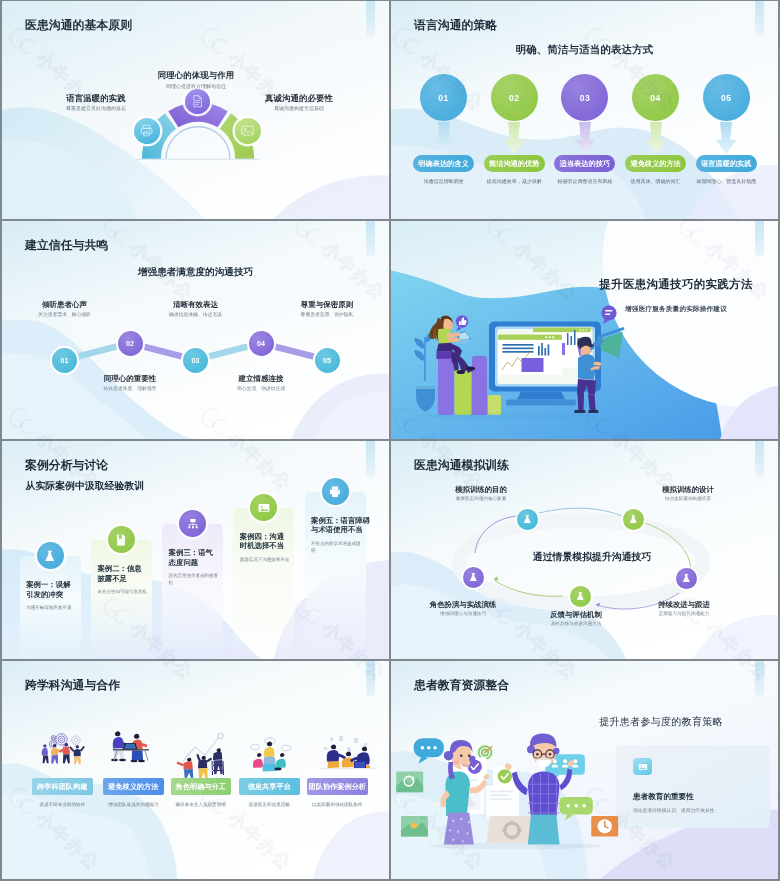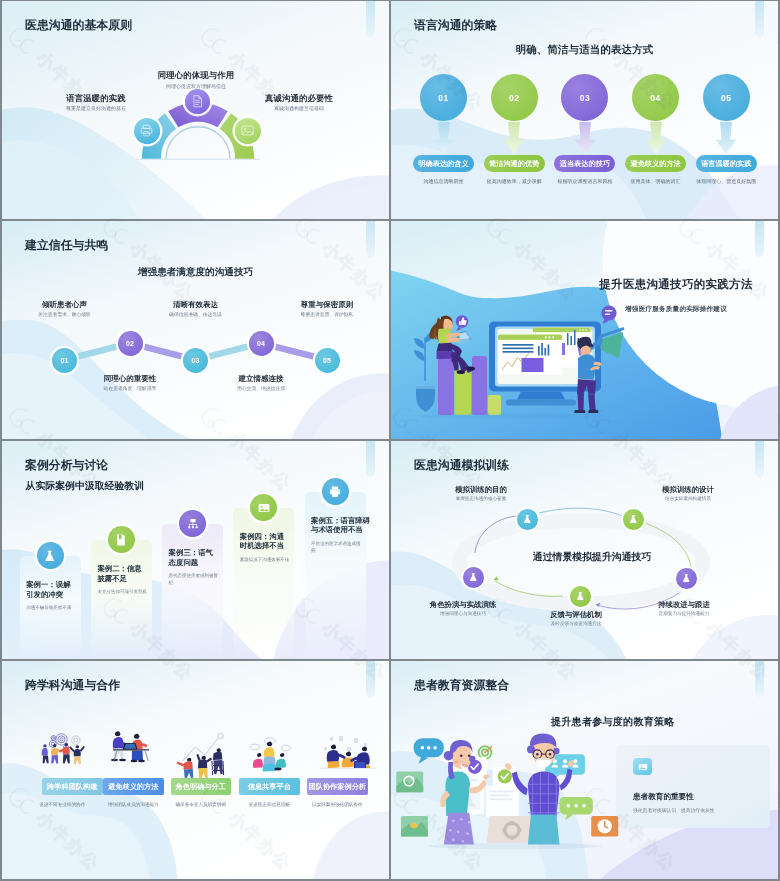--- a/index.html
+++ b/index.html
@@ -86,21 +86,21 @@
   .s6-txt .d{font-size:4.5px;color:#737e89;margin-top:6px;line-height:1.55;width:50px;}
 
   
   .s7-ill{position:absolute;inset:0;width:388px;height:220px;}
   .s7-wrap{position:absolute;inset:0;}
   .s7-pill{position:absolute;width:60.5px;height:17px;border-radius:2px;display:flex;align-items:center;justify-content:center;
      color:#fff;font-size:7.2px;font-weight:bold;letter-spacing:0;white-space:nowrap;}
   .s7-desc{position:absolute;width:60.5px;text-align:center;font-size:4.6px;color:#6d7882;line-height:1.5;}
 
   
-  .s8-sub{position:absolute;left:160px;top:54px;width:220px;text-align:left;font-size:10px;font-weight:bold;color:#1d2b3a;letter-spacing:.3px;}
+  .s8-sub{position:absolute;left:160px;top:54px;width:220px;text-align:center;font-size:10px;font-weight:normal;color:#1d2b3a;letter-spacing:.3px;}
   .s8-card{position:absolute;left:225px;top:84px;width:154px;height:83px;border-radius:5px;
      background:linear-gradient(150deg,#eef1f8 0%,#e9f1f8 45%,#e2eff8 100%);}
   .s8-ico{position:absolute;left:17px;top:13px;width:19px;height:17px;border-radius:4px;
      background:linear-gradient(150deg,#9fe0f2,#63c6e8);display:flex;align-items:center;justify-content:center;}
   .s8-ico svg{width:12px;height:12px;}
   .s8-h{position:absolute;left:17px;top:47px;font-size:7.6px;font-weight:bold;color:#22303d;}
   .s8-d{position:absolute;left:17px;top:62px;font-size:4.8px;color:#6d7882;}
   .s8-ill{position:absolute;inset:0;width:387px;height:218px;}
 </style>
 </head>
@@ -967,21 +967,21 @@
       <path d="M356 93.5 q5.4 -3.8 10 -1 q2.8 5.6 1 11 l-11.8 .4 q-1.6 -6.4 .8 -10.4 z" fill="#2b2e8c"></path>
       <path d="M356 104.6 l11.8 -.4 l.4 3.4 l-12.6 .4 z" fill="#f0a83a"></path>
       <path d="M357 95 q-6 1.6 -9 4 l1.4 2.2 q3.4 -2 8 -3.4 z" fill="#2b2e8c"></path>
       <rect x="352" y="100" width="12" height="8" rx="0.8" fill="#2b2e8c"></rect>
       <rect x="353" y="101" width="10" height="6" fill="#3b4fc0"></rect>
       <rect x="318" y="107" width="56" height="1.2" fill="#e8ecf2"></rect>
     </g>
   </svg>
 
   <div class="s7-wrap">
-        <div class="s7-pill" style="left: 30px; top: 117px; background: linear-gradient(90deg, rgb(152, 211, 233), rgb(126, 200, 227)); margin-left: 10px;">跨学科团队构建</div>
+        <div class="s7-pill" style="left: 30px; top: 117px; background: linear-gradient(90deg, rgb(152, 211, 233), rgb(126, 200, 227));">跨学科团队构建</div>
         <div class="s7-desc" style="left: 30px; top: 141px;">促进不同专业间的协作</div>
         <div class="s7-pill" style="left: 101px; top: 117px; background: linear-gradient(90deg, rgb(111, 165, 237), rgb(75, 142, 232));">避免歧义的方法</div>
         <div class="s7-desc" style="left: 101px; top: 141px;">增强团队成员的沟通能力</div>
         <div class="s7-pill" style="left: 168.5px; top: 117px; background: linear-gradient(90deg, rgb(164, 217, 141), rgb(141, 208, 113));">角色明确与分工</div>
         <div class="s7-desc" style="left: 168.5px; top: 141px;">确保各专业人员职责明晰</div>
         <div class="s7-pill" style="left: 237px; top: 117px; background: linear-gradient(90deg, rgb(124, 205, 229), rgb(91, 192, 222));">信息共享平台</div>
         <div class="s7-desc" style="left: 237px; top: 141px;">促进医患间信息流畅</div>
         <div class="s7-pill" style="left: 305px; top: 117px; background: linear-gradient(90deg, rgb(162, 153, 230), rgb(139, 127, 224));">团队协作案例分析</div>
         <div class="s7-desc" style="left: 305px; top: 141px;">以实际案例强化团队协作</div>
       </div>

